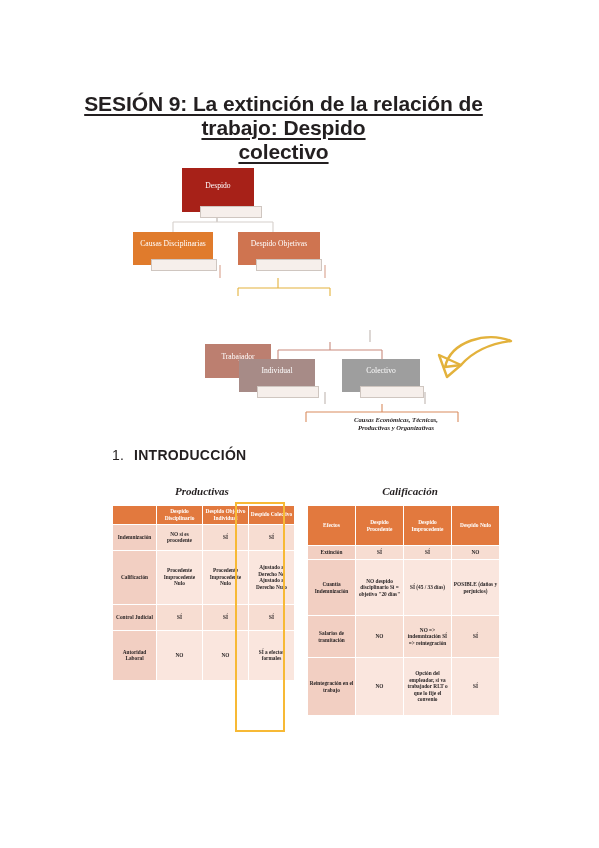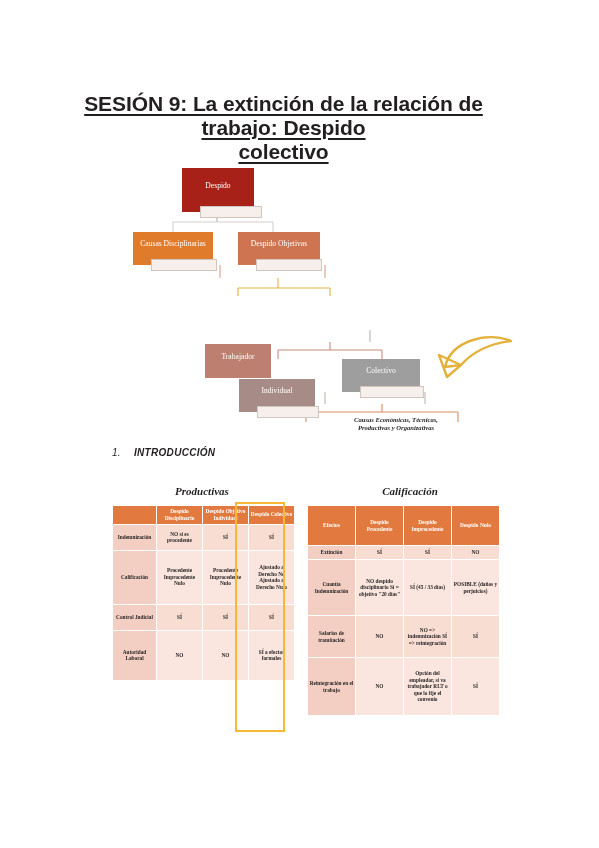--- a/index.html
+++ b/index.html
@@ -67,23 +67,22 @@
     box-sizing: border-box;
   }
 
   
   .section-head {
     position: absolute;
     left: 112px;
     top: 447px;
     font-family: "Liberation Sans", sans-serif;
     font-weight: bold;
-    font-size: 10px;
+    font-size: 14px;
     letter-spacing: 0.3px;
-    font-style: italic;
   }
   .section-head .num {
     display: inline-block;
     width: 22px;
     font-weight: normal;
   }
 
   
   .tbl-caption {
     position: absolute;
@@ -198,21 +197,21 @@
   <div class="node" style="left:118px; top:72px; width:82px; height:33px; background:#cf7450;">
     <span>Despido Objetivas</span>
     <span class="shadowbox" style="width:66px;"></span>
   </div>
 
   <div class="node" style="left:85px; top:136px; width:66px; height:34px; background:#bc7f70;margin-top:48px;">
     <span>Trabajador</span>
   </div>
 
 
-  <div class="node" style="left:119px; top:199px; width:76px; height:33px; background:#a78b87;margin-top:20px;">
+  <div class="node" style="left:119px; top:199px; width:76px; height:33px; background:#a78b87;">
     <span>Individual</span>
     <span class="shadowbox" style="width:62px;"></span>
   </div>
 
   <div class="node" style="left:222px; top:199px; width:78px; height:33px; background:#9e9e9e;">
     <span>Colectivo</span>
     <span class="shadowbox" style="width:64px;"></span>
   </div>
 
   <div style="position:absolute; left:196px; top:256px; width:160px; text-align:center;

